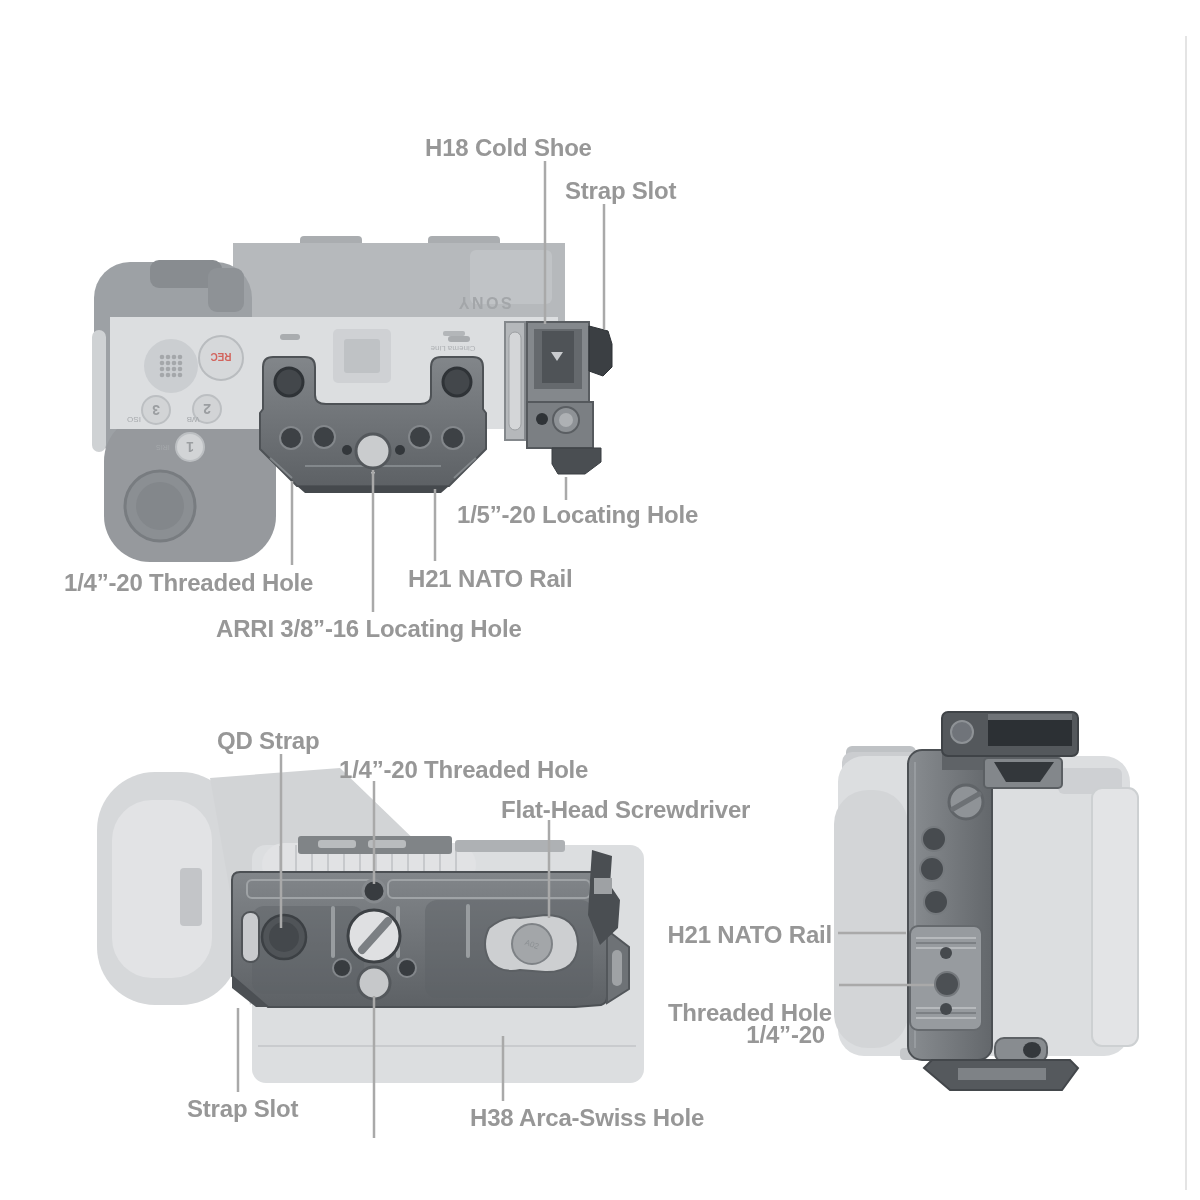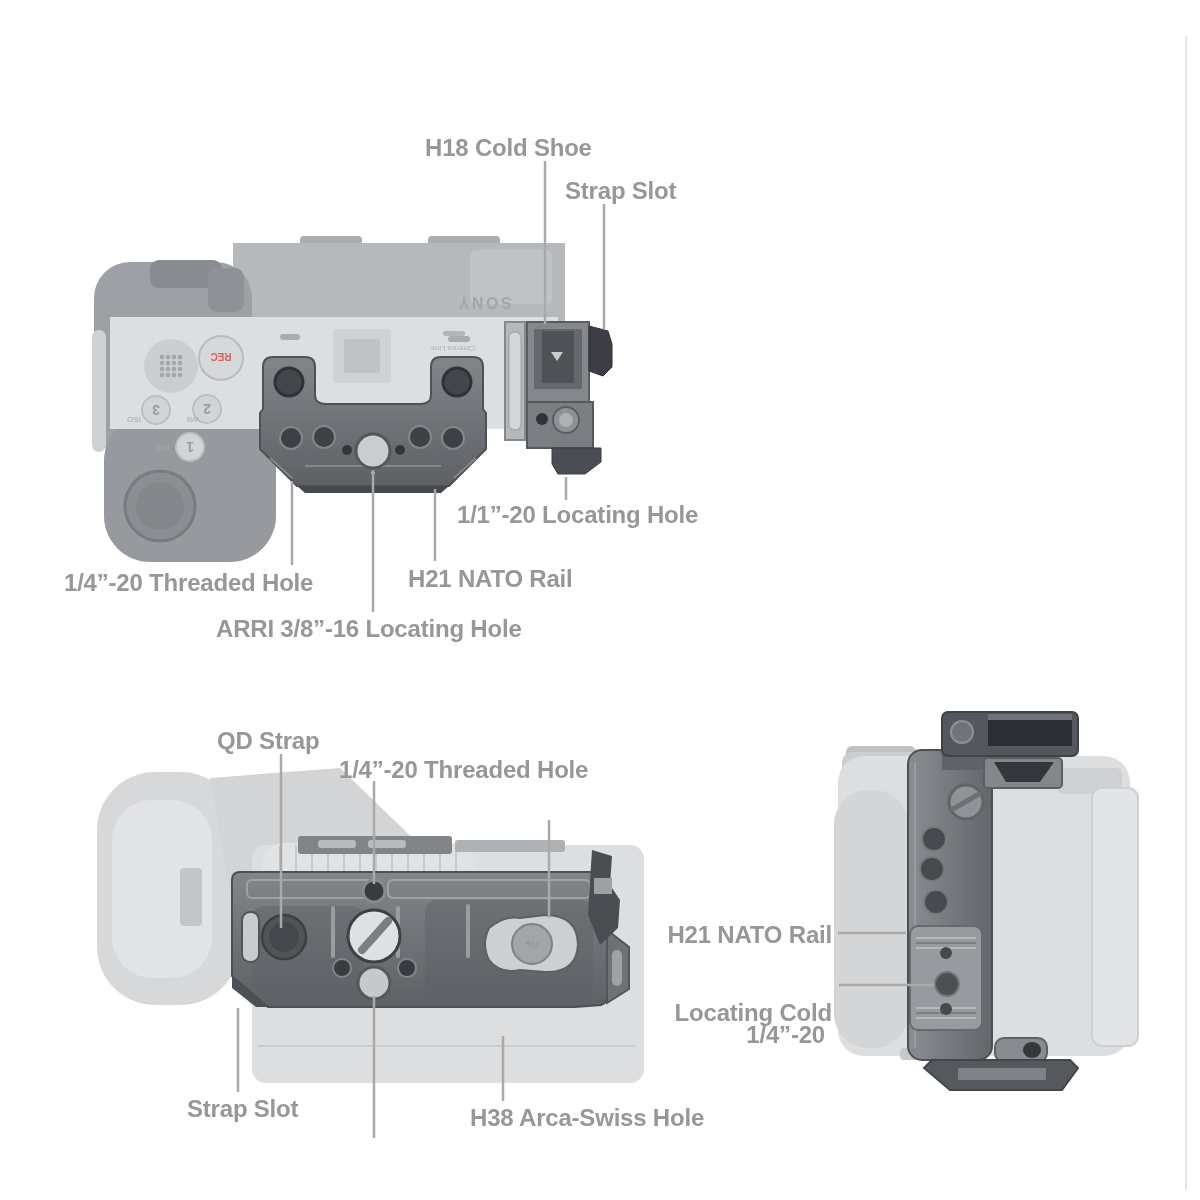--- a/index.html
+++ b/index.html
@@ -236,25 +236,26 @@
     <line x1="238" y1="1008" x2="238" y2="1092"></line>
     <line x1="374" y1="996" x2="374" y2="1138"></line>
     <line x1="503" y1="1036" x2="503" y2="1101"></line>
     <line x1="838" y1="933" x2="906" y2="933"></line>
     <line x1="839" y1="985" x2="934" y2="985"></line>
   </g>
 </svg>
 
 <div class="label" style="left:425px;top:134px;">H18 Cold Shoe</div>
 <div class="label" style="left:565px;top:177px;">Strap Slot</div>
-<div class="label" style="left:457px;top:501px;">1/1”-20 Locating Hole</div>
+<div class="label" style="left:457px;top:501px;">1/5”-20 Locating Hole</div>
 <div class="label" style="left:64px;top:569px;">1/4”-20 Threaded Hole</div>
 <div class="label" style="left:408px;top:565px;">H21 NATO Rail</div>
 <div class="label" style="left:216px;top:615px;">ARRI 3/8”-16 Locating Hole</div>
 <div class="label" style="left:217px;top:727px;">QD Strap</div>
 <div class="label" style="left:339px;top:756px;">1/4”-20 Threaded Hole</div>
+<div class="label" style="left:501px;top:796px;">Flat-Head Screwdriver</div>
 <div class="label r" style="right:368px;top:921px;">H21 NATO Rail</div>
 <div class="label r" style="right:375px;top:973px;margin-top:48px;">1/4”-20</div>
-<div class="label r" style="right:368px;top:999px;">Locating Cold</div>
+<div class="label r" style="right:368px;top:999px;">Threaded Hole</div>
 <div class="label" style="left:187px;top:1095px;">Strap Slot</div>
 <div class="label" style="left:470px;top:1104px;">H38 Arca-Swiss Hole</div>
 
 </div>
 
 </body></html>

